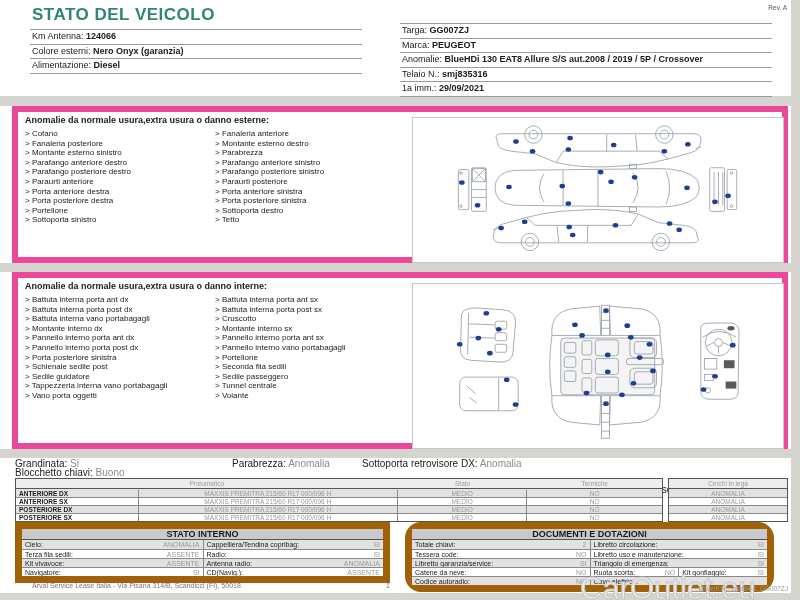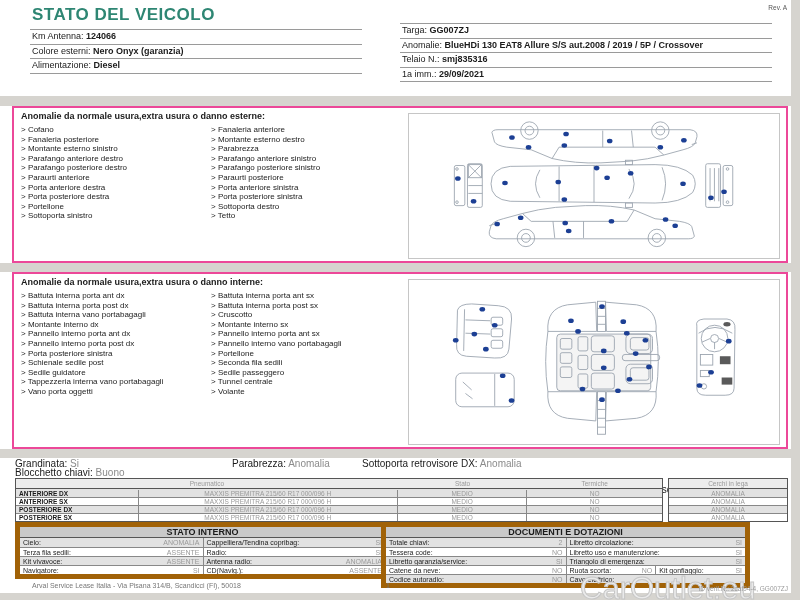--- a/index.html
+++ b/index.html
@@ -19,21 +19,21 @@
   .title { left:32px; top:5px; font-size:17px; font-weight:bold; color:#2e8673; letter-spacing:.5px; }
   .rev   { left:735px; top:4px; width:52px; font-size:6.5px; color:#555; text-align:right; }
   .fields { font-size:9px; }
   .fields .hrow { border-bottom:1px solid #9a9a9a; padding:1px 0 2px 2px; line-height:10.5px; }
   .fields .hrow:first-child { border-top:1px solid #9a9a9a; }
   .fields .val { font-weight:bold; }
   #hdr-left  { left:30px;  top:29px; width:332px; }
   #hdr-right { left:400px; top:23px; width:372px; }
 
   
-  .panel { position:absolute; left:12px; width:776px; background:#fff; border:2px solid #ec4899; }
+  .panel { position:absolute; left:12px; width:776px; background:#fff; border:6px solid #ec4899; }
   .ptitle { position:absolute; left:7px; top:3px; font-size:9px; font-weight:bold; }
   .plist { position:absolute; top:17px; font-size:8px; line-height:9.6px; }
   .plist .li { padding:0; }
   .plist .mk { font-size:8px; }
   .diagbox { position:absolute; left:394px; top:5px; width:372px; border:1px solid #c6c6c6; background:#fff; }
   .diagbox svg { display:block; width:100%; height:100%; }
   .car-line { fill:none; stroke:#9aa3ae; stroke-width:1; }
   .car-fill { fill:#f4f4f4; stroke:#9aa3ae; stroke-width:1; }
   .car-dark { fill:#5a5a5a; stroke:none; }
 
@@ -51,23 +51,23 @@
   .trow.alt { background:#e2e2e2; }
   .trow + .trow { border-top:1px solid #888; }
   .c-pos  { width:123px; font-weight:bold; padding-left:3px; border-right:1px solid #888; }
   .c-tyre { width:260px; text-align:center; color:#9a9a9a; border-right:1px solid #888; }
   .c-stat { width:130px; text-align:center; color:#9a9a9a; border-right:1px solid #888; }
   .c-term { width:135px; text-align:center; color:#9a9a9a; }
   .c-cer  { width:100%;  text-align:center; color:#9a9a9a; }
   #cerchi-box .thead span { width:100%; }
 
   
-  .kvtable { position:absolute; top:522px; border:5px solid #a16207; font-size:7px; background:#fff; }
+  .kvtable { position:absolute; top:522px; border:7px solid #a16207; font-size:7px; background:#fff; }
   #tbl-interno   { left:15px;  width:375px; }
-  #tbl-documenti { left:381px; width:369px; }
+  #tbl-documenti { left:405px; width:369px;border-radius:16px; }
   .kvhead { height:11px; background:#c9c9c9; border-bottom:1px solid #555;
             font-size:9px; font-weight:bold; text-align:center; line-height:11px; }
   .kvrow { display:flex; height:9px; background:#fff; }
   .kvrow.alt { background:#e2e2e2; }
   .kvrow + .kvrow { border-top:1px solid #888; }
   .kvcell { display:flex; justify-content:space-between; align-items:center; padding:0 3px; overflow:hidden; }
   .kvcell + .kvcell { border-left:1px solid #888; }
   .kvcell .lbl { white-space:nowrap; }
   .kvcell .vl  { color:#9a9a9a; white-space:nowrap; padding-left:3px; }
 
@@ -89,20 +89,21 @@
 
 <div class="abs title">STATO DEL VEICOLO</div>
 <div class="abs rev">Rev. A</div>
 <div class="abs fields" id="hdr-left">
     <div class="hrow"><span>Km Antenna: </span><span class="val">124066</span></div>
     <div class="hrow"><span>Colore esterni: </span><span class="val">Nero Onyx (garanzia)</span></div>
     <div class="hrow"><span>Alimentazione: </span><span class="val">Diesel</span></div>
   </div>
 <div class="abs fields" id="hdr-right">
     <div class="hrow"><span>Targa: </span><span class="val">GG007ZJ</span></div>
+    <div class="hrow"><span>Marca: </span><span class="val">PEUGEOT</span></div>
     <div class="hrow"><span>Anomalie: </span><span class="val">BlueHDi 130 EAT8 Allure S/S aut.2008 / 2019 / 5P / Crossover</span></div>
     <div class="hrow"><span>Telaio N.: </span><span class="val">smj835316</span></div>
     <div class="hrow"><span>1a imm.: </span><span class="val">29/09/2021</span></div>
   </div>
 
 <div class="panel" style="top:106px;height:157px;">
   <div class="ptitle">Anomalie da normale usura,extra usura o danno esterne:</div>
   <div class="plist" style="left:7px;width:188px;">
       <div class="li"><span class="mk">&gt;</span> Cofano</div>
       <div class="li"><span class="mk">&gt;</span> Fanaleria posteriore</div>

